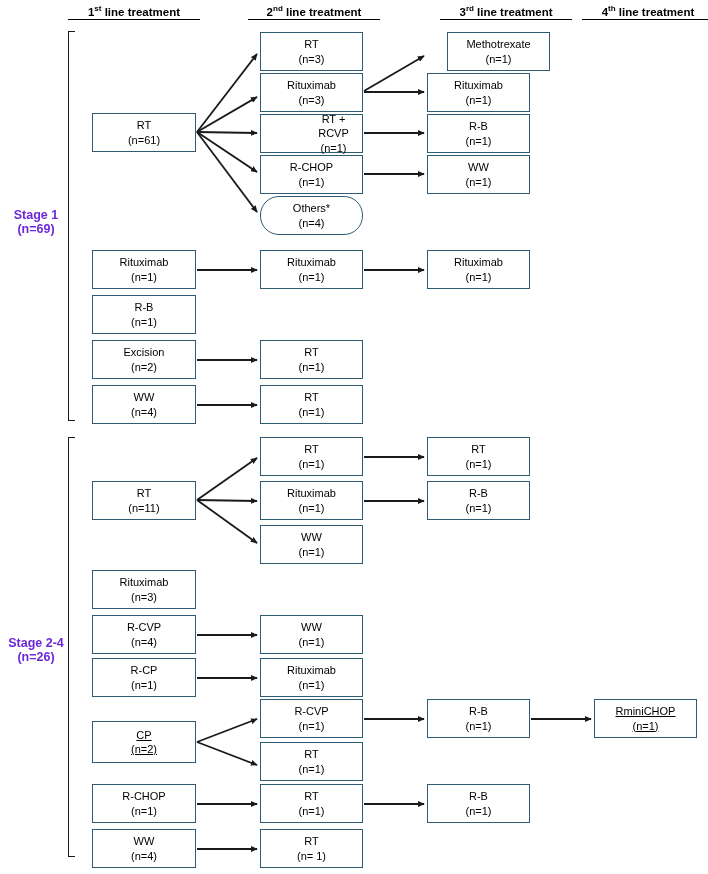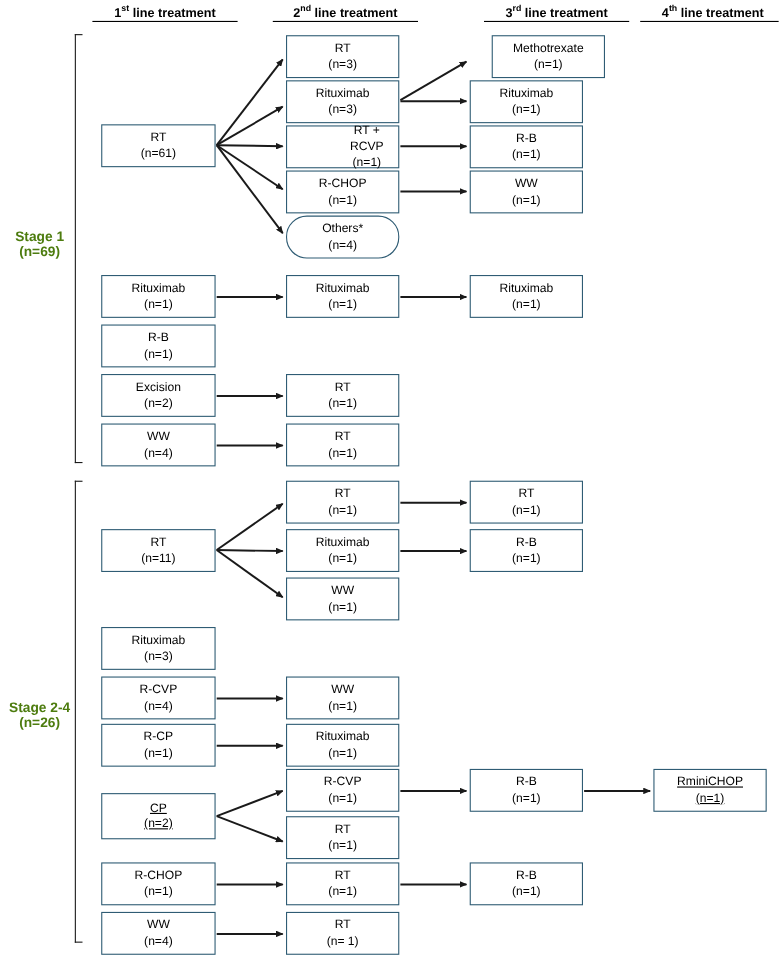--- a/index.html
+++ b/index.html
@@ -47,21 +47,21 @@
     line-height: 1.28;
     color: #000000;
     text-align: center;
   }
   .node .nlabel { display: block; }
   .node .ncount { display: block; }
   .stage-label {
     position: absolute;
     font-size: 12.5px;
     font-weight: bold;
-    color: #4d7c0f;
+    color: #6d28d9;
     text-align: center;
     white-space: nowrap;
   }
   svg.wires {
     position: absolute;
     left: 0;
     top: 0;
     width: 708px;
     height: 874px;
     pointer-events: none;
@@ -110,21 +110,21 @@
         <line x1="197" y1="742" x2="257" y2="765" stroke="#1a1a1a" stroke-width="1.8" marker-end="url(#arrowhead)"></line>
         <line x1="364" y1="719" x2="424" y2="719" stroke="#1a1a1a" stroke-width="1.8" marker-end="url(#arrowhead)"></line>
         <line x1="531" y1="719" x2="591" y2="719" stroke="#1a1a1a" stroke-width="1.8" marker-end="url(#arrowhead)"></line>
         <line x1="197" y1="804" x2="257" y2="804" stroke="#1a1a1a" stroke-width="1.8" marker-end="url(#arrowhead)"></line>
         <line x1="364" y1="804" x2="424" y2="804" stroke="#1a1a1a" stroke-width="1.8" marker-end="url(#arrowhead)"></line>
         <line x1="197" y1="849" x2="257" y2="849" stroke="#1a1a1a" stroke-width="1.8" marker-end="url(#arrowhead)"></line>
       </g>
   </svg>
 
   <div id="headers-layer">
-      <div class="col-head" style="left: 84px; top: 6px; width: 132px;"><span>1</span><sup>st</sup><span> line treatment</span></div>
+      <div class="col-head" style="left: 68px; top: 6px; width: 132px;"><span>1</span><sup>st</sup><span> line treatment</span></div>
       <div class="col-head" style="left: 248px; top: 6px; width: 132px;"><span>2</span><sup>nd</sup><span> line treatment</span></div>
       <div class="col-head" style="left: 440px; top: 6px; width: 132px;"><span>3</span><sup>rd</sup><span> line treatment</span></div>
       <div class="col-head" style="left: 582px; top: 6px; width: 132px;"><span>4</span><sup>th</sup><span> line treatment</span></div>
     </div>
   <div id="brackets-layer">
       <div class="bracket" style="left: 68px; top: 31px; height: 390px;"></div>
       <div class="bracket" style="left: 68px; top: 437px; height: 420px;"></div>
     </div>
   <div id="stage-labels-layer">
       <div class="stage-label" style="left: 4px; top: 208px; width: 64px;">

